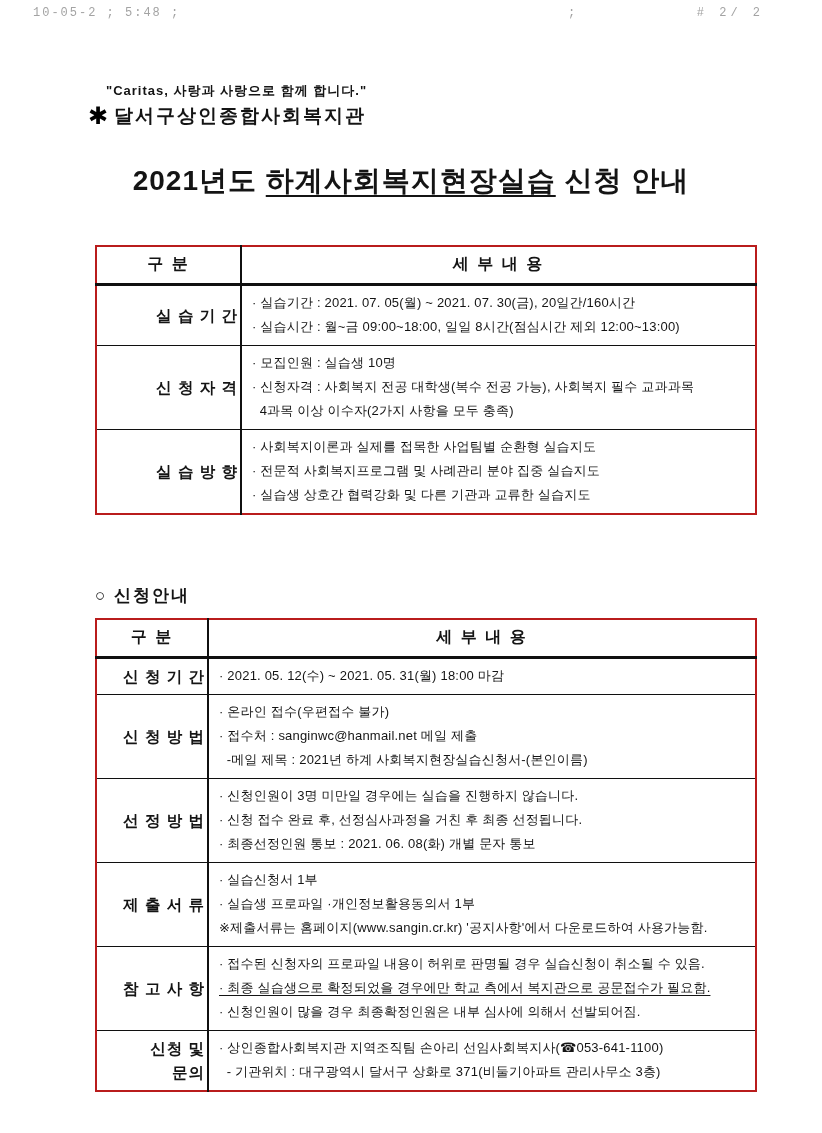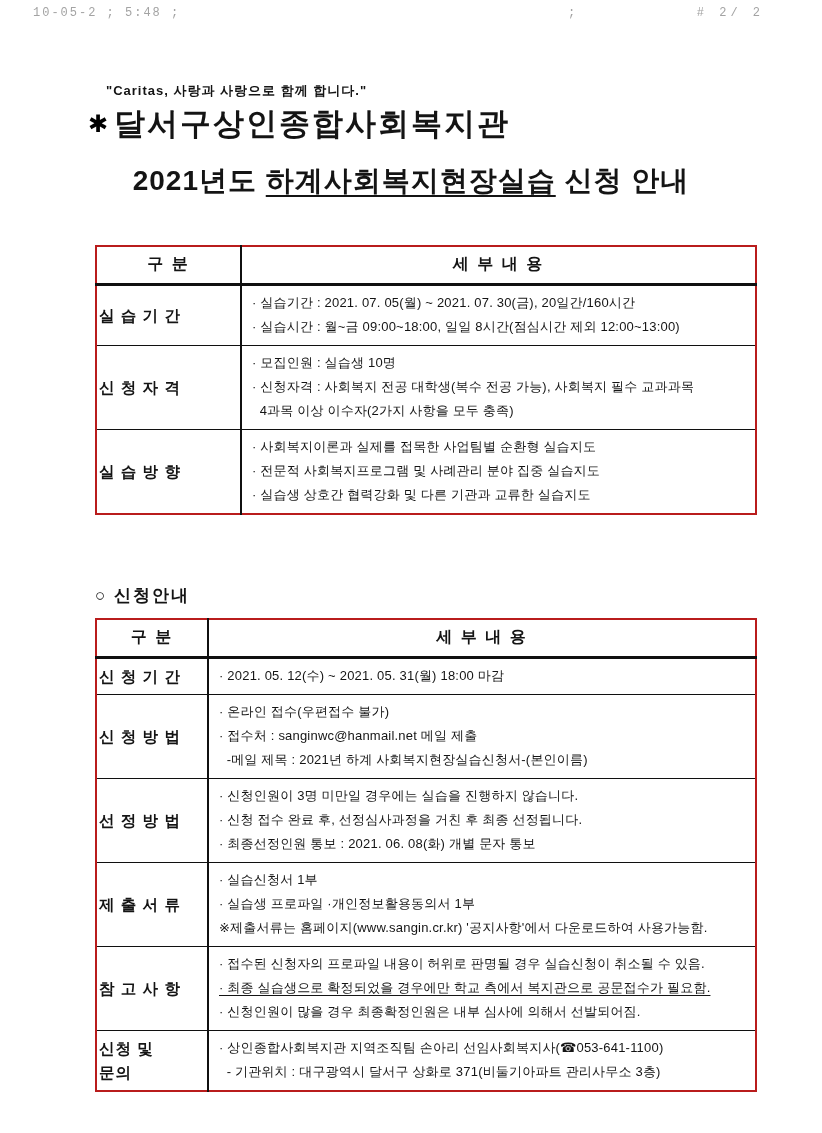--- a/index.html
+++ b/index.html
@@ -34,21 +34,21 @@
   .org-slogan {
     font-size: 13px;
     font-weight: bold;
     letter-spacing: 1px;
     margin-left: 18px;
     margin-bottom: 3px;
   }
   .org-row { display: flex; align-items: center; gap: 6px; }
   .org-logo-icon { font-size: 24px; line-height: 24px; color: #000; }
   .org-name {
-    font-size: 31px;
+    font-size: 19px;
     font-weight: bold;
     letter-spacing: 2px;
   }
 
   
   .doc-title {
     position: absolute;
     top: 162px; left: 0; right: 0;
     text-align: center;
     font-size: 28px;
@@ -85,21 +85,21 @@
   }
   table.doc-table th.col-label,
   table.doc-table th.row-label { border-right: 2px solid #101010; }
   .t1 th.col-label { width: 145px; }
   .t2 th.col-label { width: 112px; }
   table.doc-table tbody tr { border-bottom: 1.5px solid #101010; }
   table.doc-table tbody tr:last-child { border-bottom: none; }
   th.row-label {
     font-size: 15.5px;
     font-weight: bold;
-    text-align: left;
+    text-align: right;
     vertical-align: middle;
     letter-spacing: 1px;
     padding: 4px 2px;
     white-space: pre-line;
     line-height: 24px;
   }
   td.row-content {
     padding: 5px 8px 6px 10px;
     vertical-align: middle;
   }

